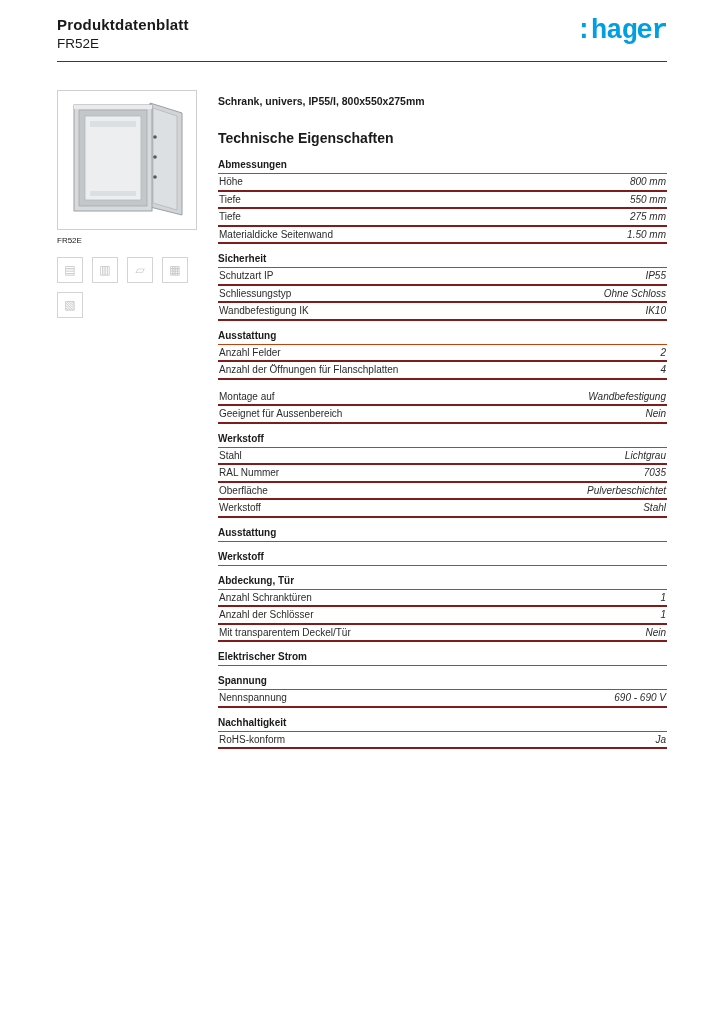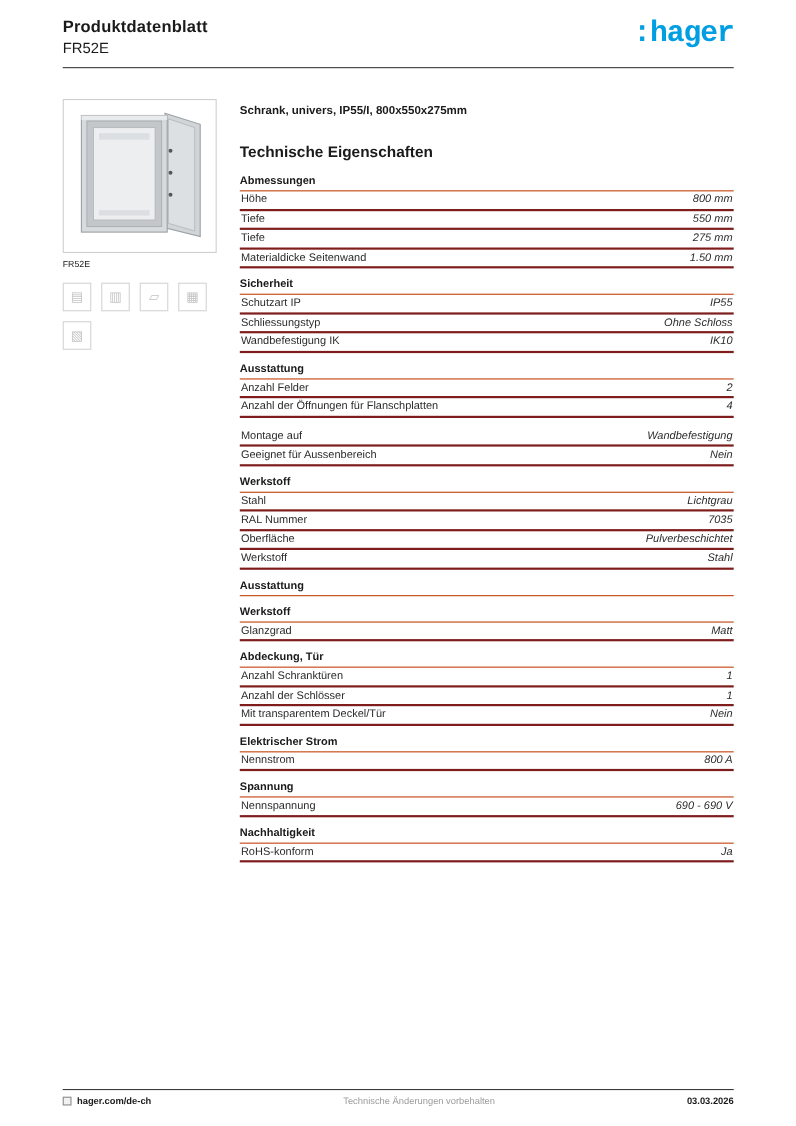--- a/index.html
+++ b/index.html
@@ -196,68 +196,52 @@
             <div class="spec-row">
               <span class="spec-label">Werkstoff</span>
               <span class="spec-value">Stahl</span>
             </div>
           </div>
           <div class="section">
             <div class="section-title">Ausstattung</div>
           </div>
           <div class="section">
             <div class="section-title">Werkstoff</div>
-            <div class="spec-row">
-              <span class="spec-label">Glanzgrad</span>
-              <span class="spec-value">Matt</span>
-            </div>
           </div>
           <div class="section">
             <div class="section-title">Abdeckung, Tür</div>
             <div class="spec-row">
               <span class="spec-label">Anzahl Schranktüren</span>
               <span class="spec-value">1</span>
             </div>
             <div class="spec-row">
               <span class="spec-label">Anzahl der Schlösser</span>
               <span class="spec-value">1</span>
             </div>
             <div class="spec-row">
               <span class="spec-label">Mit transparentem Deckel/Tür</span>
               <span class="spec-value">Nein</span>
             </div>
           </div>
           <div class="section">
             <div class="section-title">Elektrischer Strom</div>
-            <div class="spec-row">
-              <span class="spec-label">Nennstrom</span>
-              <span class="spec-value">800 A</span>
-            </div>
           </div>
           <div class="section">
             <div class="section-title">Spannung</div>
             <div class="spec-row">
               <span class="spec-label">Nennspannung</span>
               <span class="spec-value">690 - 690 V</span>
             </div>
           </div>
           <div class="section">
             <div class="section-title">Nachhaltigkeit</div>
             <div class="spec-row">
               <span class="spec-label">RoHS-konform</span>
               <span class="spec-value">Ja</span>
             </div>
           </div>
         </div>
     </section>
 
   </main>
 
-  <footer class="footer">
-    <div class="footer-left">
-      <span class="footer-bullet"></span>
-      <span>hager.com/de-ch</span>
-    </div>
-    <div class="footer-center">Technische Änderungen vorbehalten</div>
-    <div class="footer-right">03.03.2026</div>
-  </footer>
 
 </div>
 
 </body></html>

